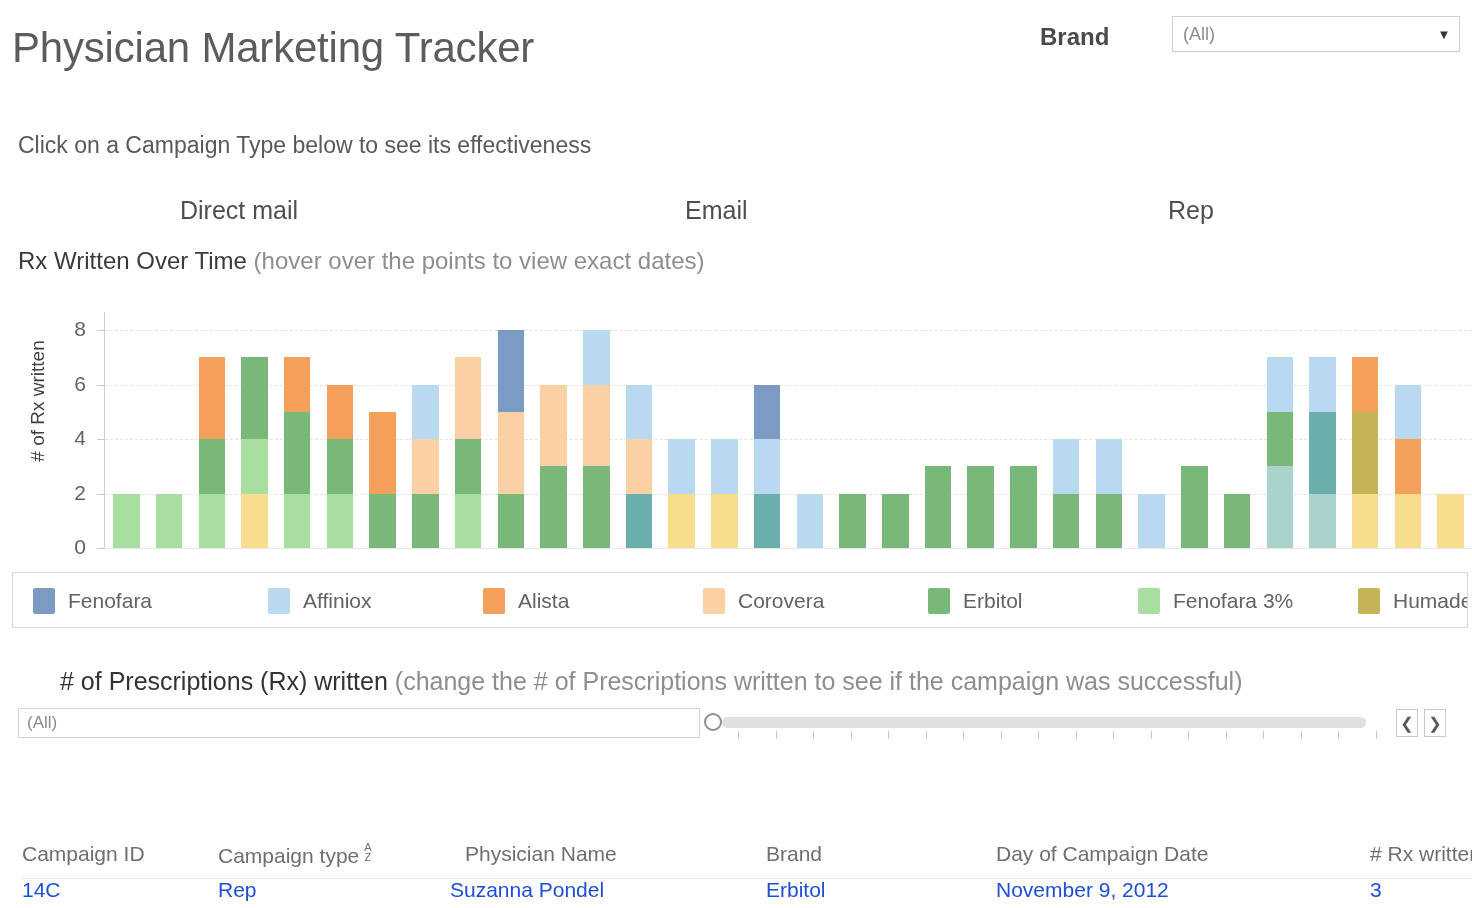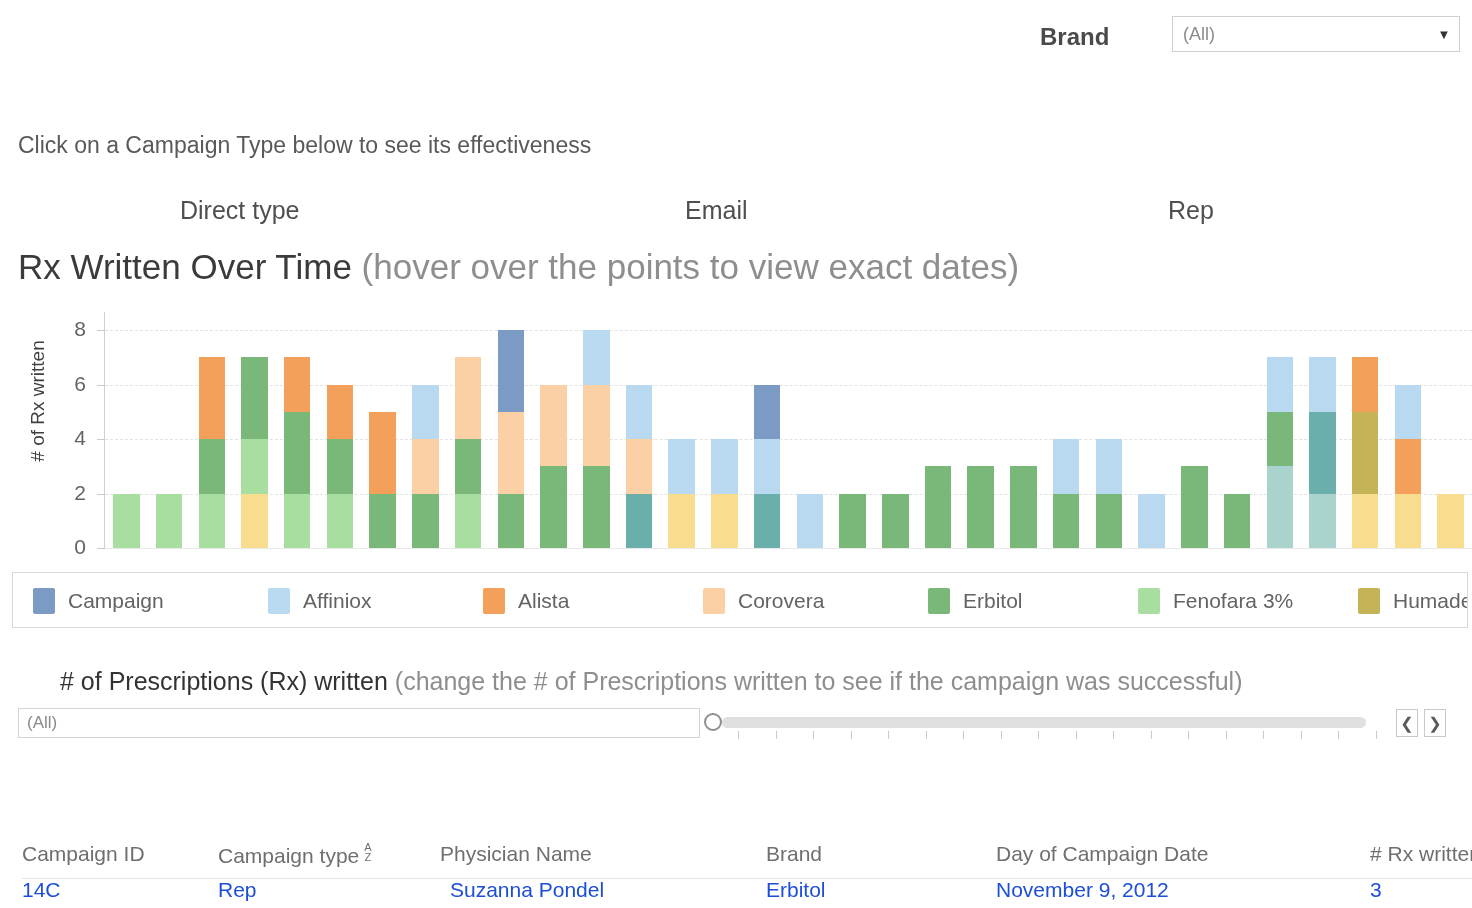--- a/index.html
+++ b/index.html
@@ -51,21 +51,21 @@
     position: absolute; top: 0;
     font-size: 25px; color: #4f4f4f; white-space: nowrap;
   }
   .camptype.ct0 { left: 180px; }
   .camptype.ct1 { left: 685px; }
   .camptype.ct2 { left: 1168px; }
 
   
   .chart-head {
     position: absolute; left: 18px; top: 247px;
-    font-size: 35px; white-space: nowrap;
+    font-size: 24px; white-space: nowrap;
   }
   .chart-head .strong { color: #3b3b3b; }
   .chart-head .muted  { color: #8e8e8e; }
 
   
   .chart-wrap {
     position: absolute; left: 0px; top: 312px;
     width: 1472px; height: 255px;
   }
   .y-axis-title {
@@ -188,32 +188,33 @@
     font-size: 11px; line-height: 10px; text-align: center;
     vertical-align: 2px; color: #6f6f6f;
   }
   .sort-glyph b { display: block; font-weight: 400; }
 </style>
 </head>
 <body>
 
 <div id="root">
 
+  <div class="dash-title">Physician Marketing Tracker</div>
 
   <div class="brand-label">Brand</div>
 
   <div class="brand-dropdown">
     <div class="val">(All)</div>
     <div class="caret">▼</div>
   </div>
 
   <div class="instruction">Click on a Campaign Type below to see its effectiveness</div>
 
   <div class="camptype-row">
-    <div class="camptype ct0">Direct type</div>
+    <div class="camptype ct0">Direct mail</div>
     <div class="camptype ct1">Email</div>
     <div class="camptype ct2">Rep</div>
   </div>
 
   <div class="chart-head">
     <span class="strong">Rx Written Over Time </span><span class="muted">(hover over the points to view exact dates)</span>
   </div>
 
   <div class="chart-wrap">
     <div class="y-axis-title"># of Rx written</div>
@@ -367,21 +368,21 @@
         <div class="bar-slot" style="left: 1332.4px; width: 26.4856px;">
           <div class="seg" style="height: 54.5px; bottom: 0px; background: rgb(247, 221, 141);"></div>
         </div>
       </div>
     <div class="baseline"></div>
   </div>
 
   <div class="legend" id="legend">
       <div class="legend-item" style="left: 20px;">
         <div class="legend-swatch" style="background: rgb(123, 154, 196);"></div>
-        <div class="legend-text">Campaign</div>
+        <div class="legend-text">Fenofara</div>
       </div>
       <div class="legend-item" style="left: 255px; text-align: center;">
         <div class="legend-swatch" style="background: rgb(184, 217, 239);"></div>
         <div class="legend-text">Affiniox</div>
       </div>
       <div class="legend-item" style="left: 470px;">
         <div class="legend-swatch" style="background: rgb(242, 160, 90);"></div>
         <div class="legend-text">Alista</div>
       </div>
       <div class="legend-item" style="left: 690px;">
@@ -433,21 +434,21 @@
       <i style="left: 653.5px;"></i>
     </div>
 
   <div class="nav-btn nav-prev">❮</div>
   <div class="nav-btn nav-next">❯</div>
 
   <div class="details-table" id="details">
       <div class="dt-row">
         <div class="dt-cell head" style="left: 0px;">Campaign ID</div>
         <div class="dt-cell head" style="left: 196px;">Campaign type<span class="sort-glyph"><b>A</b><b>Z</b></span></div>
-        <div class="dt-cell head" style="left: 418px;">Physician Name</div>
+        <div class="dt-cell head" style="left: 443px;">Physician Name</div>
         <div class="dt-cell head" style="left: 744px;">Brand</div>
         <div class="dt-cell head" style="left: 974px;">Day of Campaign Date</div>
         <div class="dt-cell head" style="left: 1348px;"># Rx written</div>
         <div class="dt-sep"></div>
       </div>
       <div class="dt-row">
         <div class="dt-cell body" style="left: 0px;">14C</div>
         <div class="dt-cell body" style="left: 196px;">Rep</div>
         <div class="dt-cell body" style="left: 428px;">Suzanna Pondel</div>
         <div class="dt-cell body" style="left: 744px;">Erbitol</div>

